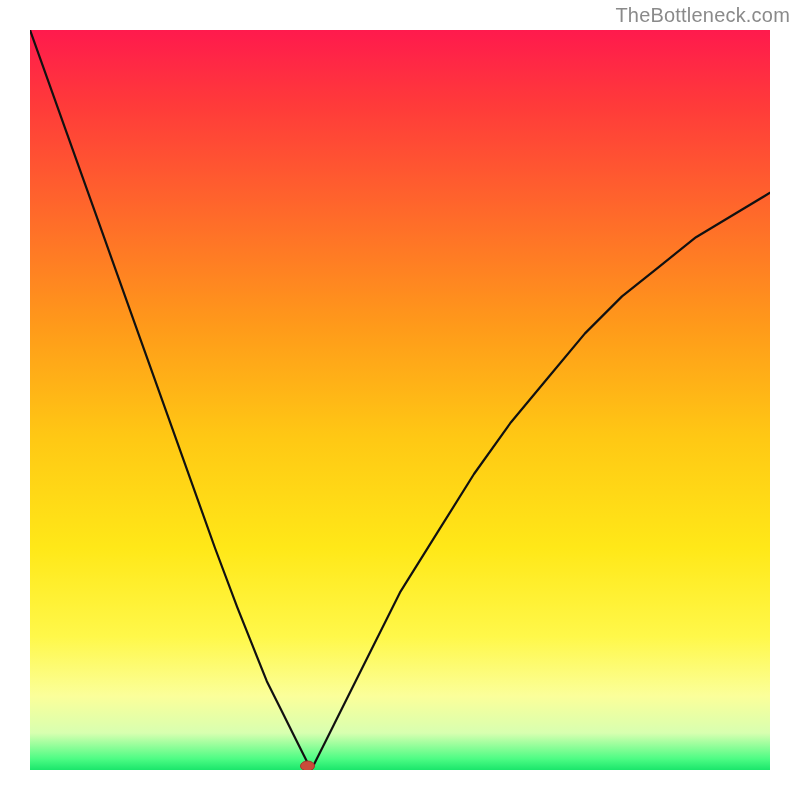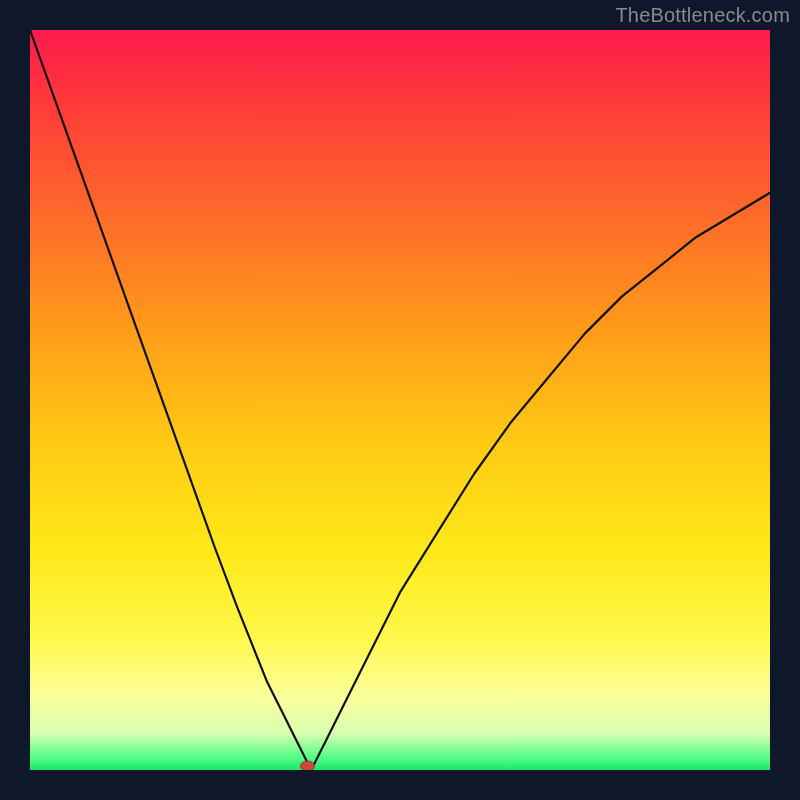--- a/index.html
+++ b/index.html
@@ -8,21 +8,21 @@
     width: 800px;
     height: 800px;
     overflow: hidden;
     background: #000;
     font-family: Arial, Helvetica, sans-serif;
   }
   .frame {
     position: relative;
     width: 800px;
     height: 800px;
-    background: #0f172a;
+    background: #ffffff;
   }
   .plot-area {
     position: absolute;
     left: 30px;
     top: 30px;
     width: 740px;
     height: 740px;
     overflow: hidden;
   }
   .gradient-bg {

